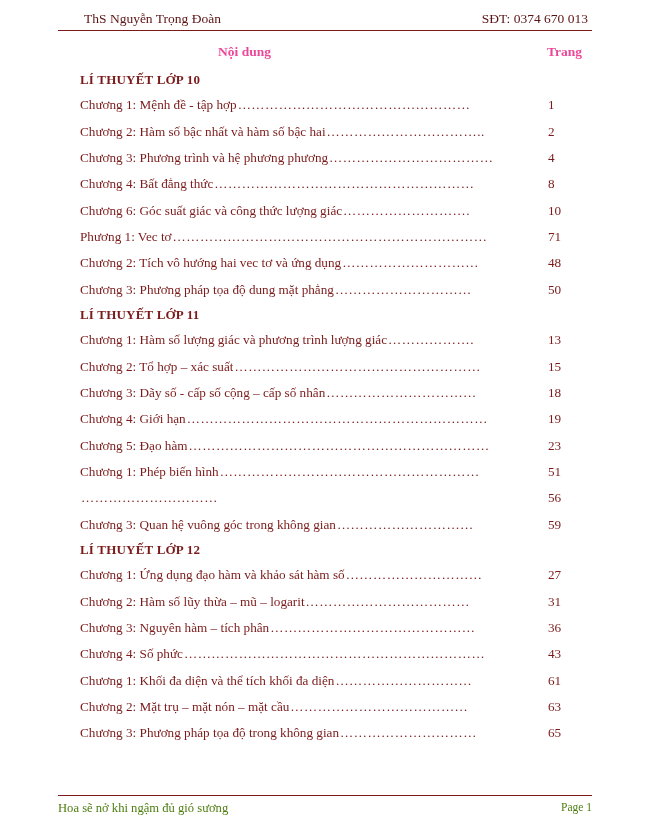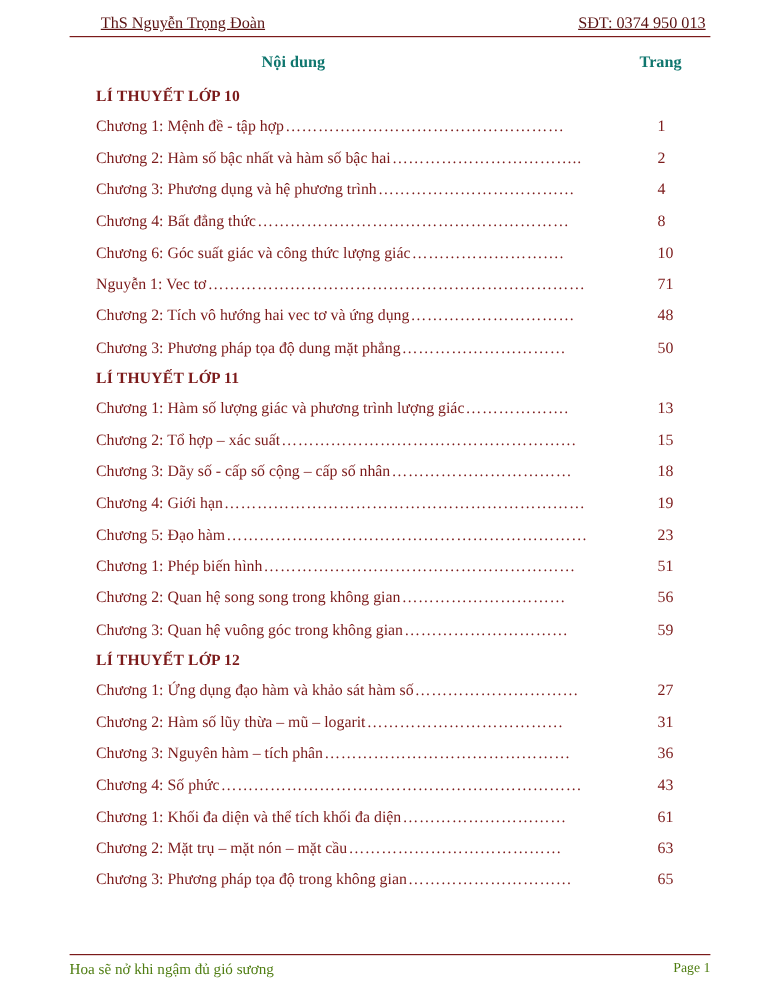--- a/index.html
+++ b/index.html
@@ -28,40 +28,39 @@
   .header {
     display: flex;
     justify-content: space-between;
     align-items: flex-end;
     font-size: 13.5px;
     color: #5a1212;
     padding-top: 11px;
     padding-bottom: 3px;
     border-bottom: 1.6px solid #7b1a1a;
     margin-bottom: 0;
-    text-decoration: underline;
   }
   .header .hdr-left { padding-left: 26px; }
   .header .hdr-right { padding-right: 4px; }
 
   
   .col-titles {
     display: flex;
     justify-content: space-between;
     font-weight: bold;
     font-size: 13.5px;
-    color: #0f766e;
+    color: #ec4899;
     margin-top: 13px;
     margin-bottom: 8px;
   }
   .col-titles .ct-content {
     margin-left: 160px;
   }
   .col-titles .ct-page {
-    margin-right: 24px;
+    margin-right: 10px;
   }
 
   
   .toc { }
   .section-title {
     font-weight: bold;
     font-size: 13px;
     color: #7b1a1a;
     padding: 4px 0 4px 22px;
     letter-spacing: .2px;
@@ -109,21 +108,21 @@
   }
   .footer .f-right { font-size: 11.5px; }
 </style>
 </head>
 <body>
 
 <div class="page">
 
   <div class="header">
     <div class="hdr-left">ThS Nguyễn Trọng Đoàn</div>
-    <div class="hdr-right">SĐT: 0374 950 013</div>
+    <div class="hdr-right">SĐT: 0374 670 013</div>
   </div>
 
   <div class="col-titles">
     <div class="ct-content">Nội dung</div>
     <div class="ct-page">Trang</div>
   </div>
 
   <div class="toc">
 
     <div class="section-title">LÍ THUYẾT LỚP 10</div>
@@ -131,36 +130,36 @@
       <span class="entry">Chương 1: Mệnh đề - tập hợp</span>
       <span class="dots">……………………………………………</span>
       <span class="pg">1</span>
     </div>
     <div class="toc-row">
       <span class="entry">Chương 2: Hàm số bậc nhất và hàm số bậc hai</span>
       <span class="dots">……………………………..</span>
       <span class="pg">2</span>
     </div>
     <div class="toc-row">
-      <span class="entry">Chương 3: Phương dụng và hệ phương trình</span>
+      <span class="entry">Chương 3: Phương trình và hệ phương phương</span>
       <span class="dots">………………………………</span>
       <span class="pg">4</span>
     </div>
     <div class="toc-row">
       <span class="entry">Chương 4: Bất đẳng thức</span>
       <span class="dots">…………………………………………………</span>
       <span class="pg">8</span>
     </div>
     <div class="toc-row">
       <span class="entry">Chương 6: Góc suất giác và công thức lượng giác</span>
       <span class="dots">……………………….</span>
       <span class="pg">10</span>
     </div>
     <div class="toc-row">
-      <span class="entry">Nguyễn 1: Vec tơ</span>
+      <span class="entry">Phương 1: Vec tơ</span>
       <span class="dots">……………………………………………………………</span>
       <span class="pg">71</span>
     </div>
     <div class="toc-row">
       <span class="entry">Chương 2: Tích vô hướng hai vec tơ và ứng dụng</span>
       <span class="dots">…………………………</span>
       <span class="pg">48</span>
     </div>
     <div class="toc-row">
       <span class="entry">Chương 3: Phương pháp tọa độ dung mặt phẳng</span>
@@ -193,21 +192,20 @@
       <span class="entry">Chương 5: Đạo hàm</span>
       <span class="dots">…………………………………………………………</span>
       <span class="pg">23</span>
     </div>
     <div class="toc-row">
       <span class="entry">Chương 1: Phép biến hình</span>
       <span class="dots">…………………………………………………</span>
       <span class="pg">51</span>
     </div>
     <div class="toc-row">
-      <span class="entry">Chương 2: Quan hệ song song trong không gian</span>
       <span class="dots">…………………………</span>
       <span class="pg">56</span>
     </div>
     <div class="toc-row">
       <span class="entry">Chương 3: Quan hệ vuông góc trong không gian</span>
       <span class="dots">…………………………</span>
       <span class="pg">59</span>
     </div>
 
     <div class="section-title">LÍ THUYẾT LỚP 12</div>

